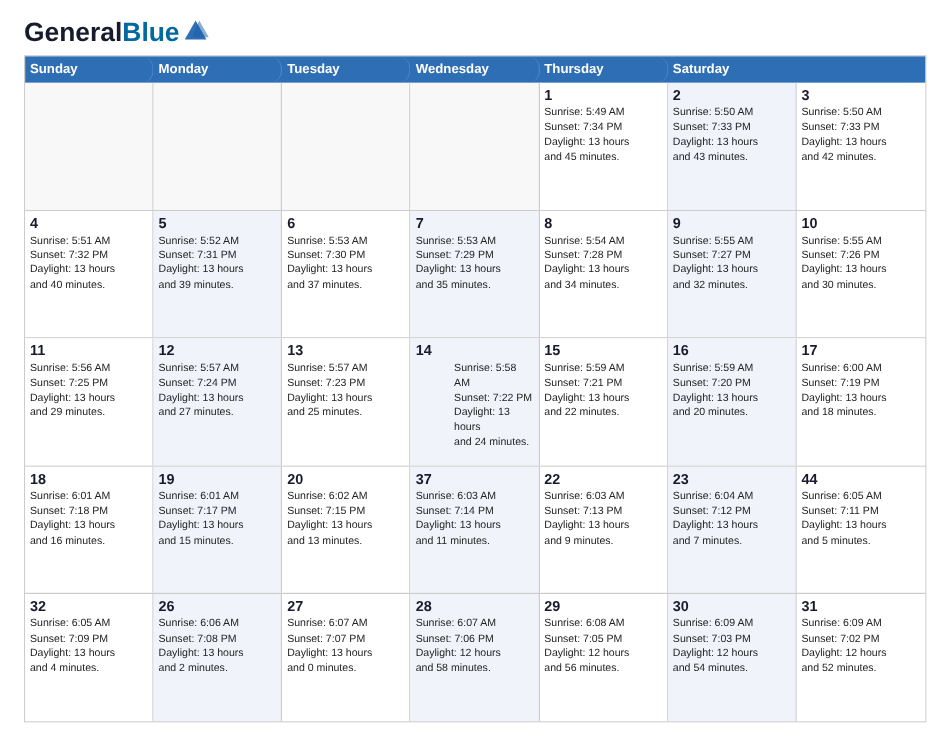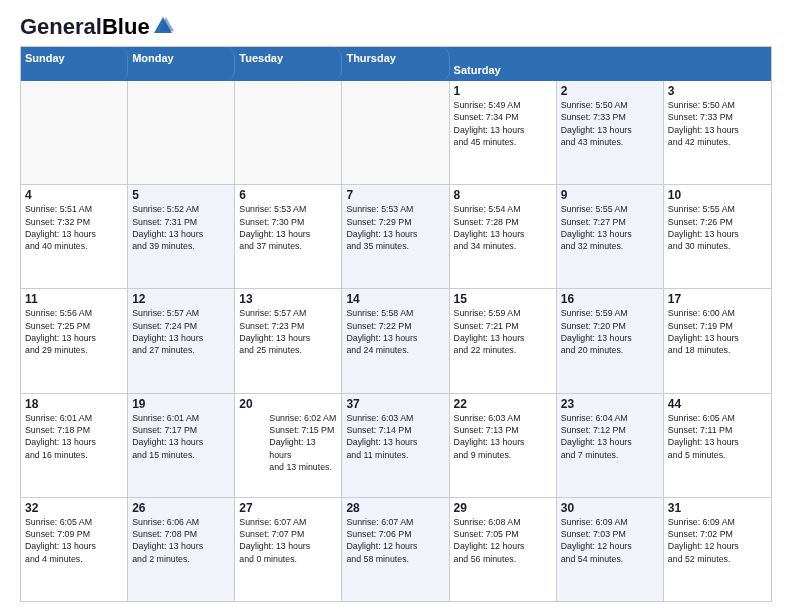--- a/index.html
+++ b/index.html
@@ -63,21 +63,21 @@
     }
     .cal-header-cell {
       color: #fff;
       font-size: 11px;
       font-weight: bold;
       padding: 5px 4px;
       text-align: left;
       border-right: 1px solid #4a85c5;
       border-radius: 10px;
     }
-    .cal-header-cell:last-child { border-right: none; margin-top: 12px; }
+    .cal-header-cell:last-child { border-right: none; }
     .cal-body {
       flex: 1;
       display: flex;
       flex-direction: column;
     }
     .cal-row {
       display: grid;
       grid-template-columns: repeat(7, 1fr);
       flex: 1;
       border-top: 1px solid #ccc;
@@ -107,39 +107,40 @@
       color: #222;
     }
   </style>
 </head>
 <body>
 
 <div class="page">
   <div class="header">
     <div class="logo">
       <div style="display:flex;align-items:center;">
-        <span class="logo-text"><span style="color:#1a1a2e">General</span><span style="color:#000000">Blue</span></span>
+        <span class="logo-text"><span style="color:#1a1a2e">General</span><span style="color:#0369a1">Blue</span></span>
         <svg width="22" height="22" viewBox="0 0 22 22" style="margin-left:2px;margin-top:-2px;">
           <polygon points="11,2 20,18 2,18" fill="#2e6eb5"></polygon>
           <polygon points="14,2 22,16 8,16" fill="#1a5ca8" opacity="0.5"></polygon>
         </svg>
       </div>
 
     </div>
     <div class="title-block">
       <div class="month-title"></div>
       <div class="location"></div>
     </div>
   </div>
 
   <div class="calendar">
     <div class="cal-header">
     <div class="cal-header-cell">Sunday</div>
         <div class="cal-header-cell">Monday</div>
         <div class="cal-header-cell">Tuesday</div>
+        <div class="cal-header-cell">Wednesday</div>
         <div class="cal-header-cell">Thursday</div>
         <div class="cal-header-cell">Saturday</div>
       </div>
     <div class="cal-body">
     <div class="cal-row">
           <div class="cal-cell empty"></div>
           <div class="cal-cell empty"></div>
           <div class="cal-cell empty"></div>
           <div class="cal-cell empty"></div>
           <div class="cal-cell">
@@ -232,21 +233,21 @@
           </div>
           <div class="cal-cell">
             <div class="day-num">13</div>
             <div class="day-info" style="white-space: pre-line;">Sunrise: 5:57 AM
 Sunset: 7:23 PM
 Daylight: 13 hours
 and 25 minutes.</div>
           </div>
           <div class="cal-cell shade">
             <div class="day-num">14</div>
-            <div class="day-info" style="white-space: pre-line;">Sunrise: 5:58 AM
+            <div class="day-info" style="white-space: pre-line; margin-left: 32px;">Sunrise: 5:58 AM
 Sunset: 7:22 PM
 Daylight: 13 hours
 and 24 minutes.</div>
           </div>
           <div class="cal-cell">
             <div class="day-num">15</div>
             <div class="day-info" style="white-space: pre-line;">Sunrise: 5:59 AM
 Sunset: 7:21 PM
 Daylight: 13 hours
 and 22 minutes.</div>
@@ -276,21 +277,21 @@
           </div>
           <div class="cal-cell shade">
             <div class="day-num">19</div>
             <div class="day-info" style="white-space: pre-line;">Sunrise: 6:01 AM
 Sunset: 7:17 PM
 Daylight: 13 hours
 and 15 minutes.</div>
           </div>
           <div class="cal-cell">
             <div class="day-num">20</div>
-            <div class="day-info" style="white-space: pre-line; margin-left: 30px;">Sunrise: 6:02 AM
+            <div class="day-info" style="white-space: pre-line;">Sunrise: 6:02 AM
 Sunset: 7:15 PM
 Daylight: 13 hours
 and 13 minutes.</div>
           </div>
           <div class="cal-cell shade">
             <div class="day-num">37</div>
             <div class="day-info" style="white-space: pre-line;">Sunrise: 6:03 AM
 Sunset: 7:14 PM
 Daylight: 13 hours
 and 11 minutes.</div>

